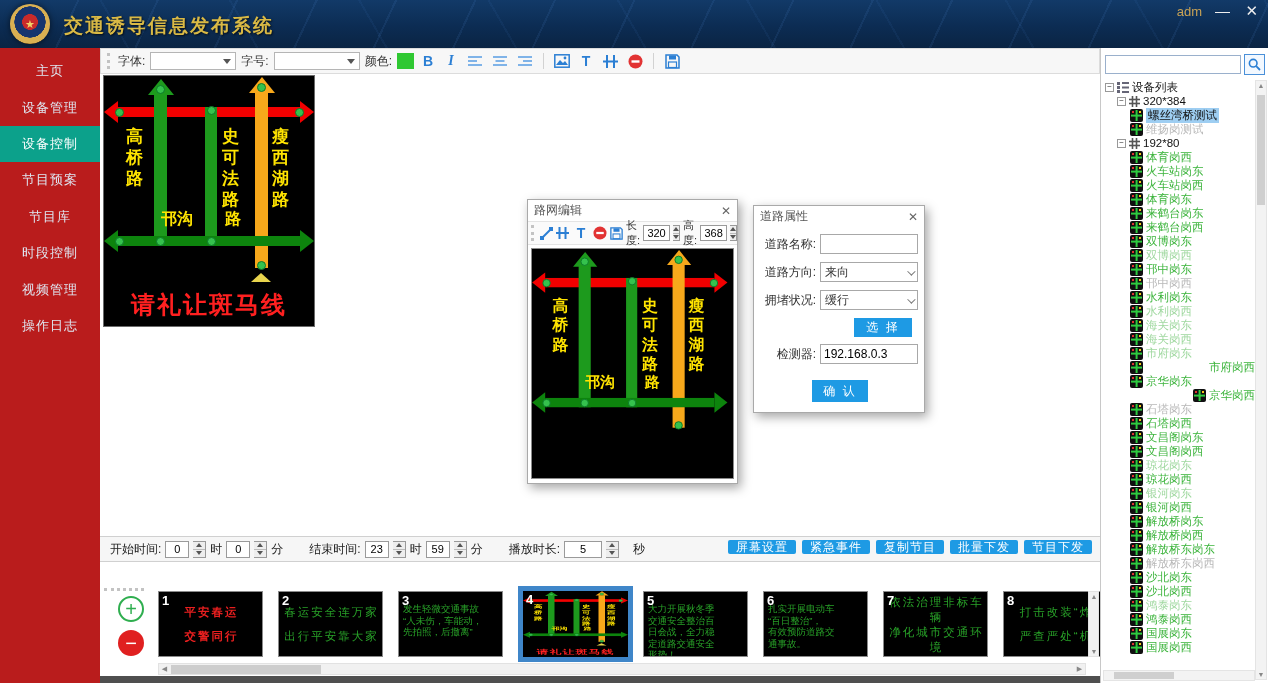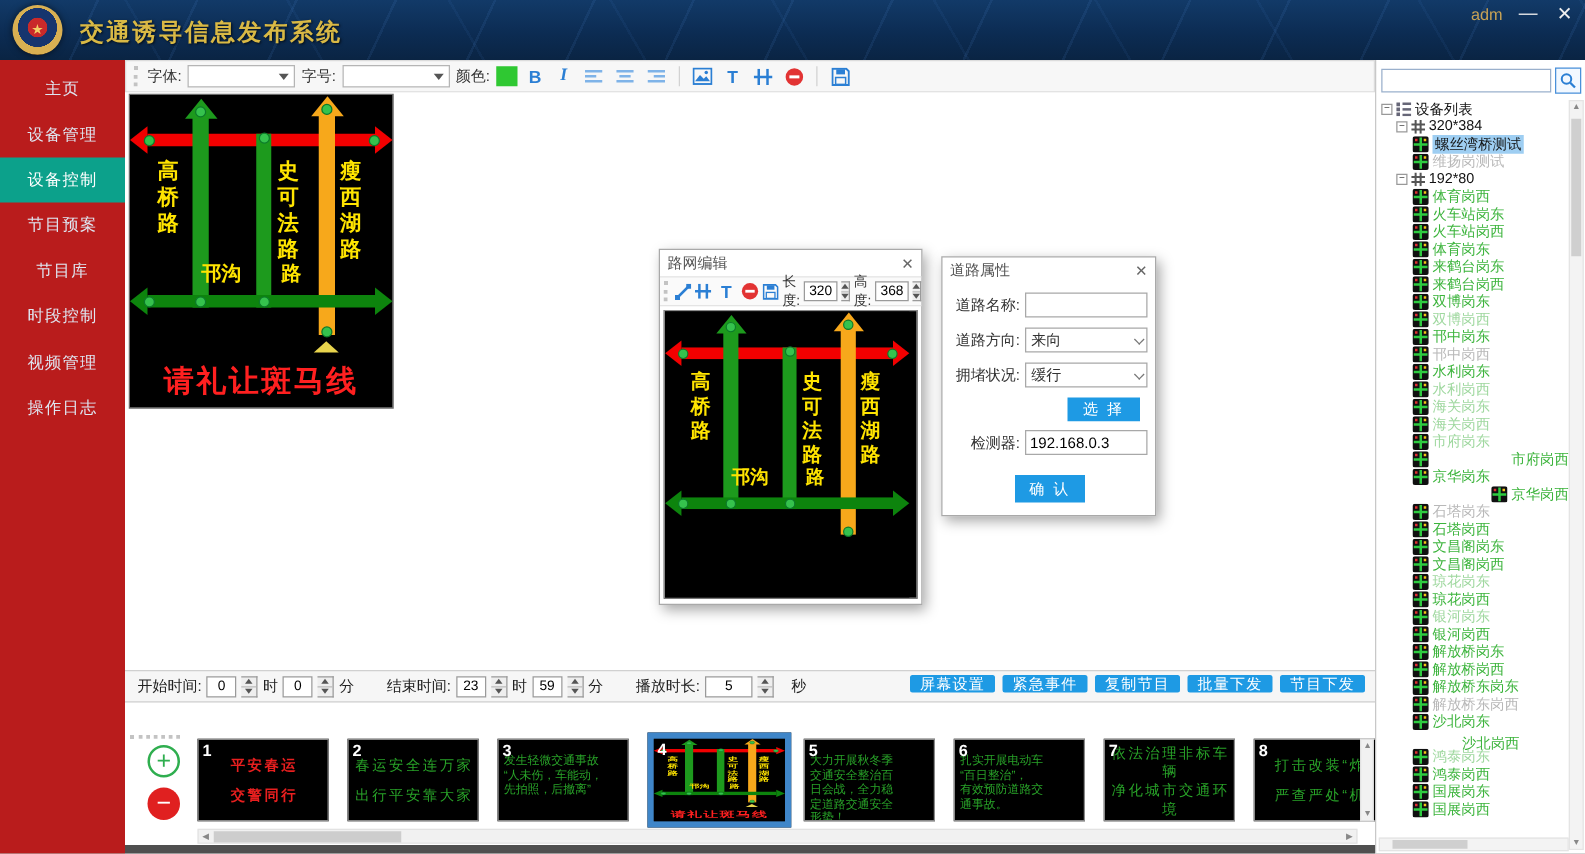--- a/index.html
+++ b/index.html
@@ -1003,21 +1003,21 @@
         <div class="trow" style="padding-left: 27px;">
           <svg width="13" height="13" viewBox="0 0 13 13">
             <rect x="0" y="0" width="13" height="13" rx="2" fill="#101010"></rect>
             <rect x="5.6" y="1" width="2" height="11" fill="#2ecc40"></rect>
             <rect x="1" y="5.6" width="11" height="2" fill="#2ecc40"></rect>
             <rect x="2" y="2" width="2" height="2" fill="#e03030"></rect>
             <rect x="9" y="2" width="2" height="2" fill="#f5c518"></rect>
           </svg>
           <span class="tlabel st-online">沙北岗东</span>
         </div>
-        <div class="trow" style="padding-left: 27px; flex-direction: column;">
+        <div class="trow" style="padding-left: 27px;">
           <svg width="13" height="13" viewBox="0 0 13 13">
             <rect x="0" y="0" width="13" height="13" rx="2" fill="#101010"></rect>
             <rect x="5.6" y="1" width="2" height="11" fill="#2ecc40"></rect>
             <rect x="1" y="5.6" width="11" height="2" fill="#2ecc40"></rect>
             <rect x="2" y="2" width="2" height="2" fill="#e03030"></rect>
             <rect x="9" y="2" width="2" height="2" fill="#f5c518"></rect>
           </svg>
           <span class="tlabel st-online">沙北岗西</span>
         </div>
         <div class="trow" style="padding-left: 27px;">

